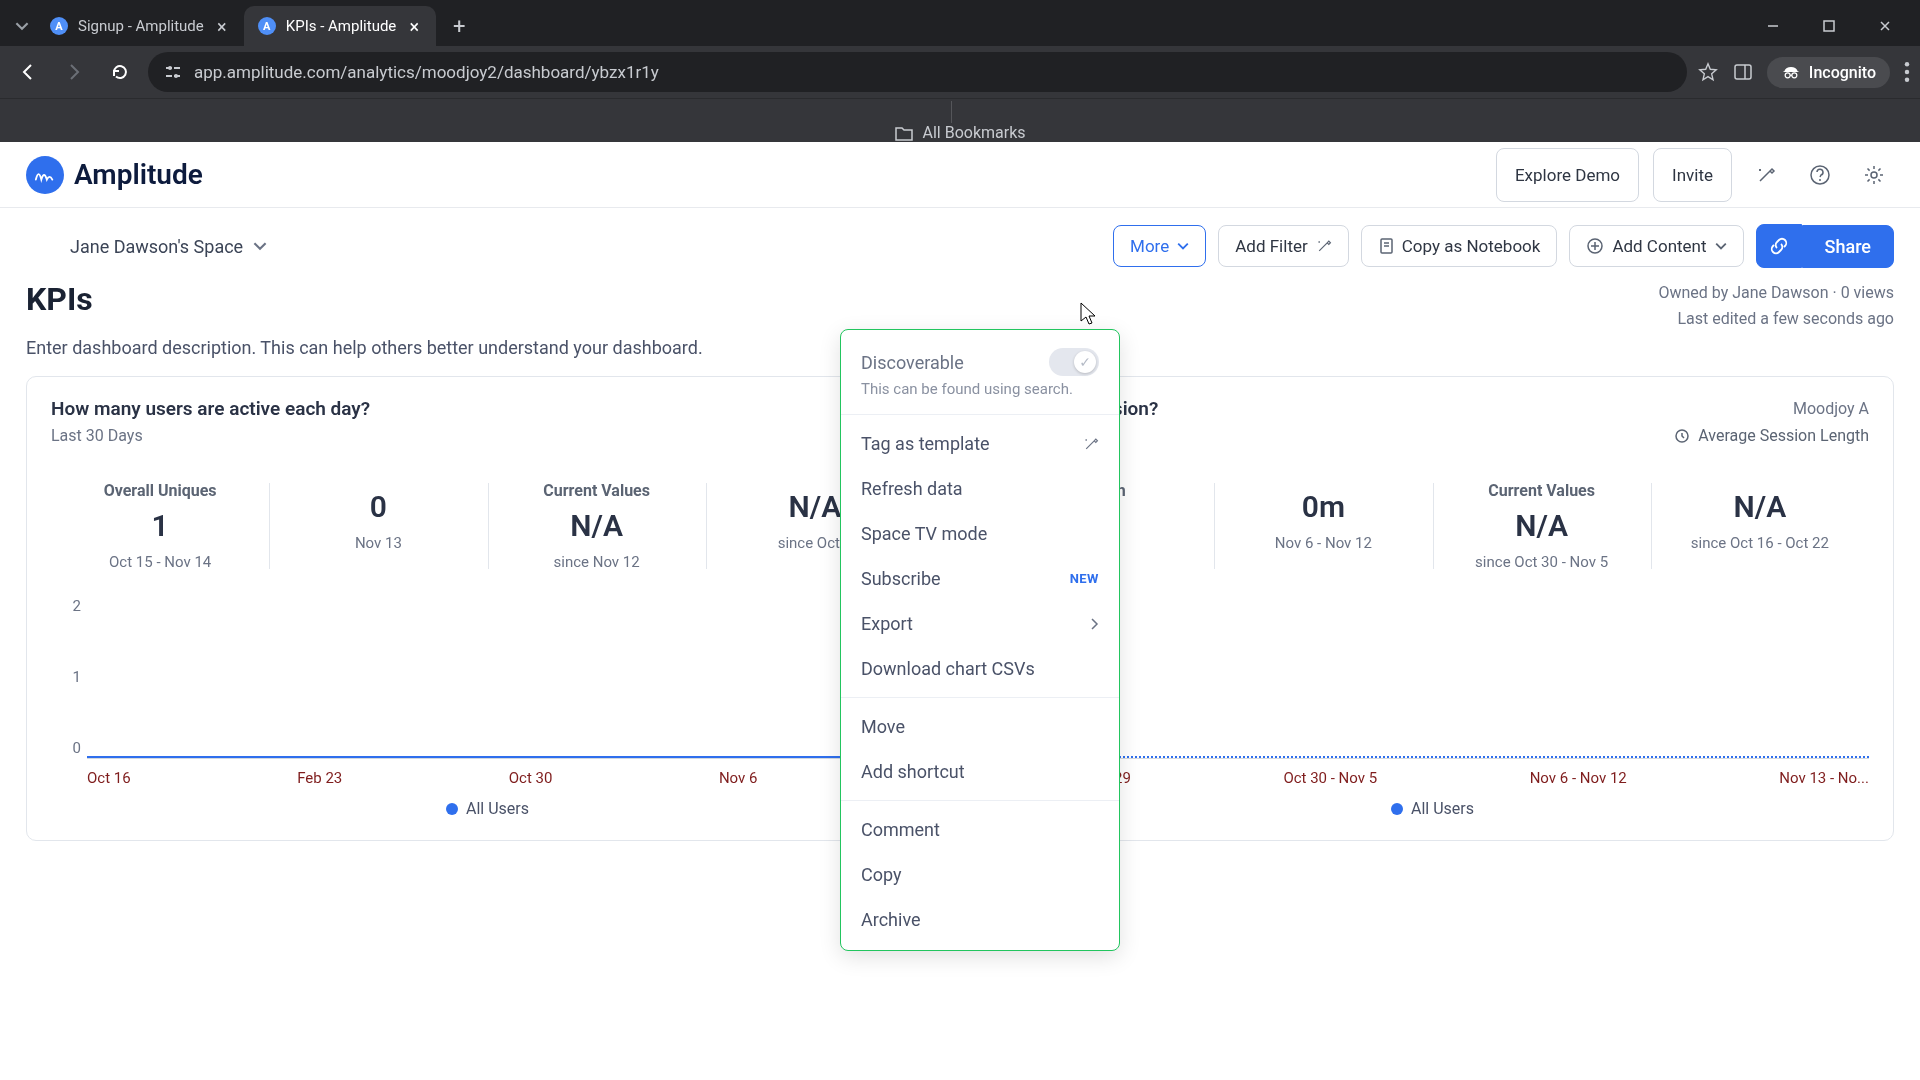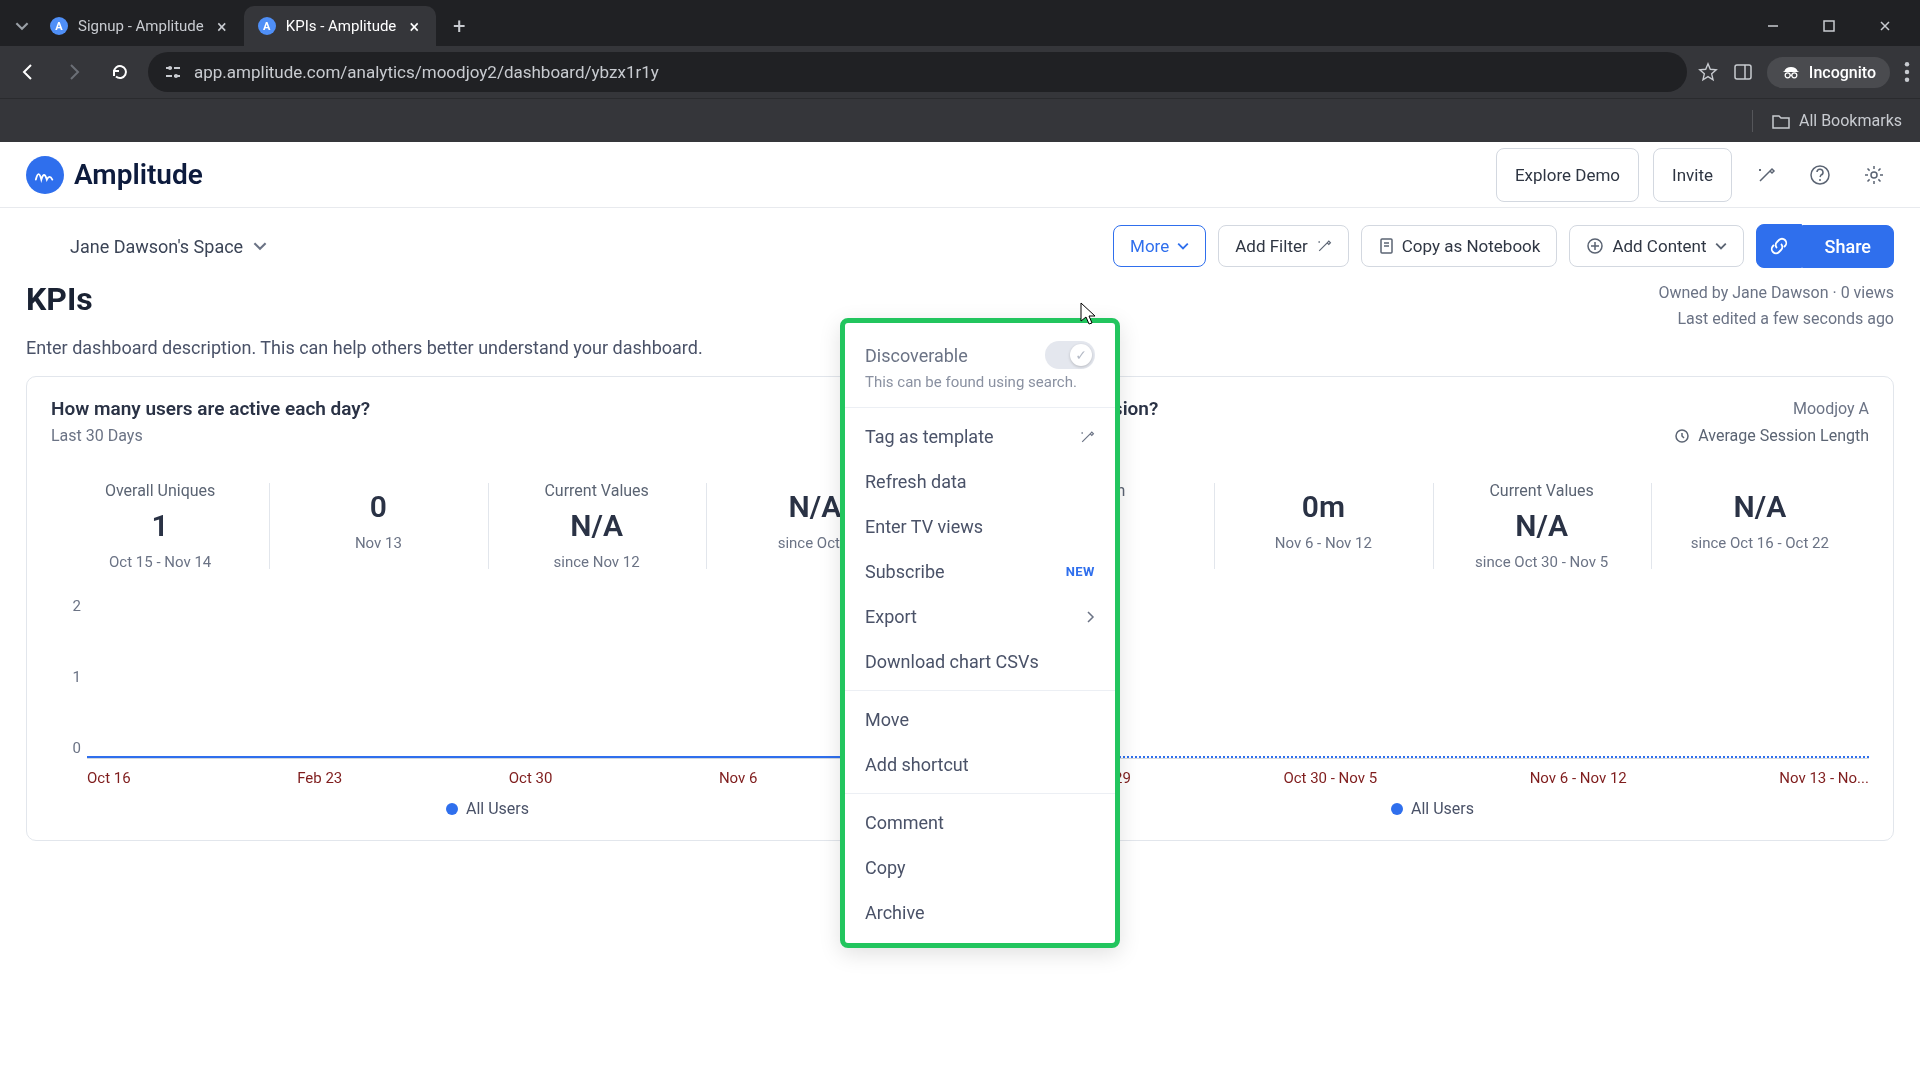--- a/index.html
+++ b/index.html
@@ -17,21 +17,21 @@
 .new-tab { width: 34px; height: 34px; display: flex; align-items: center; justify-content: center; color: #c8cbd0; font-size: 22px; cursor: pointer; margin-left: 6px; }
 .window-controls { margin-left: auto; display: flex; gap: 2px; }
 .win-btn { width: 54px; height: 34px; display: flex; align-items: center; justify-content: center; color: #c8cbd0; cursor: pointer; }
 .addr-row { display: flex; align-items: center; height: 52px; padding: 6px 10px; gap: 10px; background: #35363a; }
 .nav-btn { width: 36px; height: 36px; display: flex; align-items: center; justify-content: center; color: #fff; border-radius: 50%; cursor: pointer; }
 .nav-btn.disabled { color: #6b6f76; }
 .addr-bar { flex: 1; display: flex; align-items: center; background: #202124; border-radius: 24px; height: 40px; padding: 17px 14px; gap: 10px; color: #c8cbd0; font-size: 17px; }
 .addr-bar .site-icon { width: 22px; height: 22px; display: flex; align-items: center; justify-content: center; }
 .addr-right-icons { display: flex; align-items: center; gap: 14px; color: #c8cbd0; }
 .incognito-pill { display: flex; align-items: center; gap: 8px; background: #4a4b4f; border-radius: 20px; padding: 6px 14px; color: #fff; font-size: 16px; font-weight: 500; }
-.bookmark-row { display: flex; justify-content: flex-end; align-items: center; height: 44px; padding: 0 18px; background: #35363a; border-top: 1px solid #2a2b2e; }
+.bookmark-row { display: flex; justify-content: flex-end; align-items: center; height: 44px; padding: 0 18px; background: #35363a; border-top: 1px solid #2a2b2e; flex-direction: column; }
 .all-bookmarks { display: flex; align-items: center; gap: 8px; color: #c8cbd0; font-size: 16px; cursor: pointer; }
 .bm-divider { width: 1px; height: 22px; background: #55565a; margin-right: 18px; }
 
 
 .app-header { display: flex; align-items: center; height: 66px; padding: 0 26px; border-bottom: 1px solid #e8eaee; }
 .logo { display: flex; align-items: center; gap: 10px; font-size: 28px; font-weight: 600; color: #0d1b3d; }
 .logo-mark { width: 38px; height: 38px; border-radius: 50%; background: #2f6fed; display: flex; align-items: center; justify-content: center; color: #fff; font-weight: 700; font-size: 22px; }
 .header-right { margin-left: auto; display: flex; align-items: center; gap: 14px; }
 .hdr-btn { padding: 16px 18px; border: 1px solid #d3d8e0; border-radius: 8px; font-size: 17px; color: #2f3643; background: #fff; cursor: pointer; }
 .hdr-icon { width: 40px; height: 40px; display: flex; align-items: center; justify-content: center; color: #5b6473; cursor: pointer; font-size: 20px; }
@@ -57,37 +57,37 @@
 .card { flex: 1; border: 1px solid #e2e6ec; border-radius: 10px; padding: 20px 24px 22px; min-width: 0; }
 .card-head { display: flex; align-items: center; justify-content: space-between; }
 .card-title { font-size: 19px; font-weight: 600; color: #2a3245; }
 .card-sub-row { display: flex; align-items: center; justify-content: space-between; margin-top: 6px; }
 .card-subtitle { font-size: 16px; color: #6b7385; }
 .card-src { font-size: 16px; color: #6b7385; }
 .card-sub-right { display: flex; align-items: center; gap: 8px; font-size: 16px; color: #5b6473; }
 .stats-row { display: flex; margin-top: 32px; gap: 0; }
 .stat { flex: 1; text-align: center; padding: 4px 8px; position: relative; }
 .stat + .stat::before { content: ""; position: absolute; left: 0; top: 6px; bottom: 6px; width: 1px; background: #e2e6ec; }
-.stat-label { font-size: 16px; color: #5b6473; }
+.stat-label { font-size: 16px; color: #5b6473; font-weight: bold; }
 .stat-value { font-size: 30px; font-weight: 600; color: #2a3245; margin-top: 8px; }
 .stat-range { font-size: 15px; color: #6b7385; margin-top: 10px; }
 
 
 .chart { margin-top: 22px; }
 .chart-area { position: relative; height: 190px; }
 .y-axis { position: absolute; left: 0; top: 0; bottom: 28px; width: 30px; display: flex; flex-direction: column; justify-content: space-between; font-size: 15px; color: #6b7385; text-align: right; padding-bottom: 2px; }
 .plot { position: absolute; left: 36px; right: 0; top: 0; bottom: 28px; border-bottom: 1px solid #d3d8e0; }
 .plot-line { position: absolute; left: 0; right: 0; bottom: 0; height: 2px; background: #2f6fed; }
 .plot-line.dotted { background: none; border-top: 2px dotted #2f6fed; height: 0; }
 .x-axis { position: absolute; left: 36px; right: 0; bottom: 0; display: flex; justify-content: space-between; font-size: 15px; color: #7f1d1d; }
 .legend { display: flex; align-items: center; justify-content: center; gap: 8px; margin-top: 12px; font-size: 16px; color: #4a5268; }
 .legend-dot { width: 12px; height: 12px; border-radius: 50%; background: #2f6fed; }
 
 
-.more-menu { position: absolute; left: 840px; top: 318px; width: 280px; background: #fff; border: 5px solid #22c55e; border-radius: 8px; box-shadow: 0 6px 22px rgba(0,0,0,0.12); padding: 8px 0; z-index: 50; }
+.more-menu { position: absolute; left: 840px; top: 329px; width: 280px; background: #fff; border: 1px solid #22c55e; border-radius: 8px; box-shadow: 0 6px 22px rgba(0,0,0,0.12); padding: 8px 0; z-index: 50; }
 .menu-section { padding: 10px 20px; }
 .menu-discover { display: flex; align-items: center; justify-content: space-between; }
 .menu-discover-title { font-size: 18px; color: #6b7385; }
 .menu-discover-sub { font-size: 15px; color: #8a91a1; margin-top: 4px; }
 .toggle { width: 50px; height: 28px; border-radius: 14px; background: #e4e7ee; position: relative; }
 .toggle-knob { position: absolute; right: 3px; top: 3px; width: 22px; height: 22px; border-radius: 50%; background: #fff; box-shadow: 0 1px 3px rgba(0,0,0,0.2); display: flex; align-items: center; justify-content: center; color: #b4bac6; font-size: 14px; }
 .menu-divider { height: 1px; background: #eceff4; margin: 6px 0; }
 .menu-item { display: flex; align-items: center; justify-content: space-between; padding: 12px 20px; font-size: 18px; color: #4a5268; cursor: pointer; }
 .menu-badge { font-size: 13px; font-weight: 700; color: #2f6fed; letter-spacing: 0.5px; }
 
@@ -439,21 +439,21 @@
     <span>Tag as template</span>
     <svg width="16" height="16" viewBox="0 0 20 20">
         <path d="M4 16 L14 6 M14 6 L16 4 L18 6 L16 8 Z" stroke="#6b7385" stroke-width="1.5" fill="none"></path>
         <path d="M3 5 L5 5 M4 4 L4 6" stroke="#6b7385"></path>
       </svg>
   </div>
   <div class="menu-item">
     <span>Refresh data</span>
   </div>
   <div class="menu-item">
-    <span>Enter TV views</span>
+    <span>Space TV mode</span>
   </div>
   <div class="menu-item">
     <span>Subscribe</span>
     <span class="menu-badge">NEW</span>
   </div>
   <div class="menu-item">
     <span>Export</span>
     <svg width="10" height="12" viewBox="0 0 8 12">
         <path d="M2 1 L7 6 L2 11" stroke="#6b7385" stroke-width="1.5" fill="none"></path>
       </svg>

